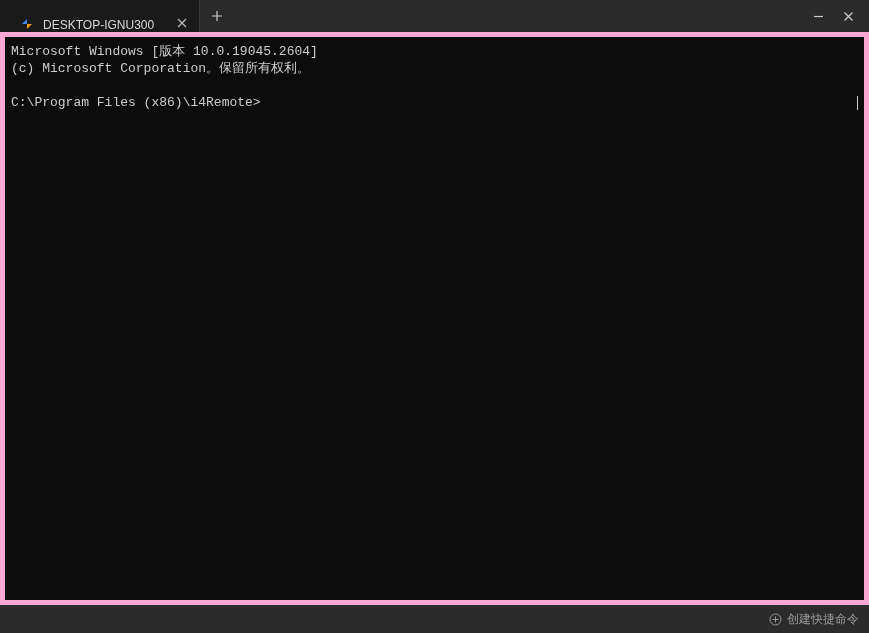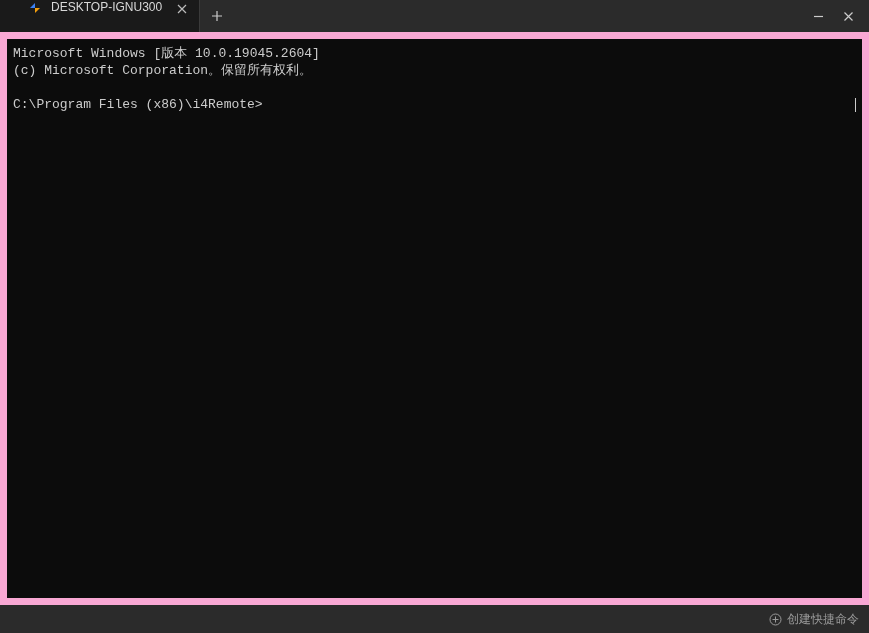--- a/index.html
+++ b/index.html
@@ -19,22 +19,22 @@
     .titlebar {
       height: 32px;
       background: #2b2b2b;
       display: flex;
       align-items: center;
     }
     .tab {
       height: 32px;
       background: #1a1a1a;
       display: flex;
-      align-items: flex-start;
-      padding: 0 8px 0 27px;
+      align-items: flex-end;
+      padding: 0 8px 0 19px;
       min-width: 200px;
       gap: 8px;
       border-right: 1px solid #3a3a3a;
     }
     .tab-title {
       color: #d8d8d8;
       font-size: 12px;
       flex: 1;
       white-space: nowrap;
       overflow: hidden;
@@ -74,21 +74,21 @@
       height: 32px;
       display: flex;
       align-items: center;
       justify-content: center;
       color: #ccc;
       cursor: pointer;
     }
     .terminal {
       flex: 1;
       background: #0c0c0c;
-      border: 7px solid #f9a8d4;
+      border: 5px solid #f9a8d4;
       color: #cccccc;
       font-family: Consolas, "Courier New", monospace;
       font-size: 13px;
       line-height: 17px;
       padding: 6px 6px;
       overflow: hidden;
       white-space: pre;
     }
     .prompt-line {
       display: flex;

